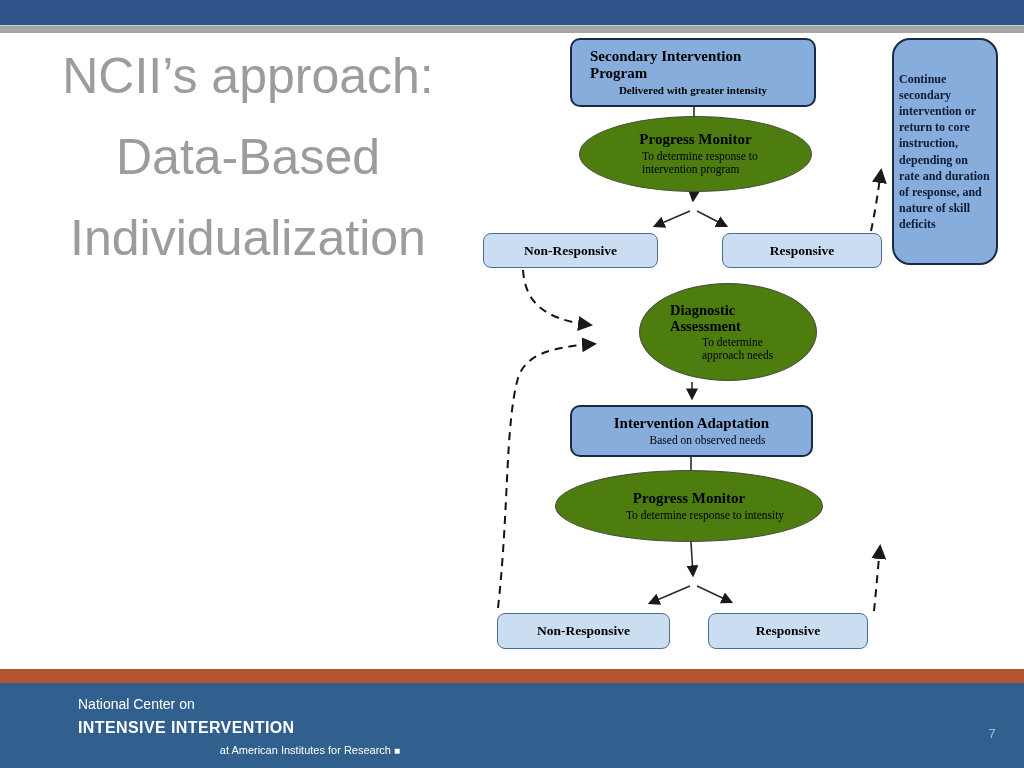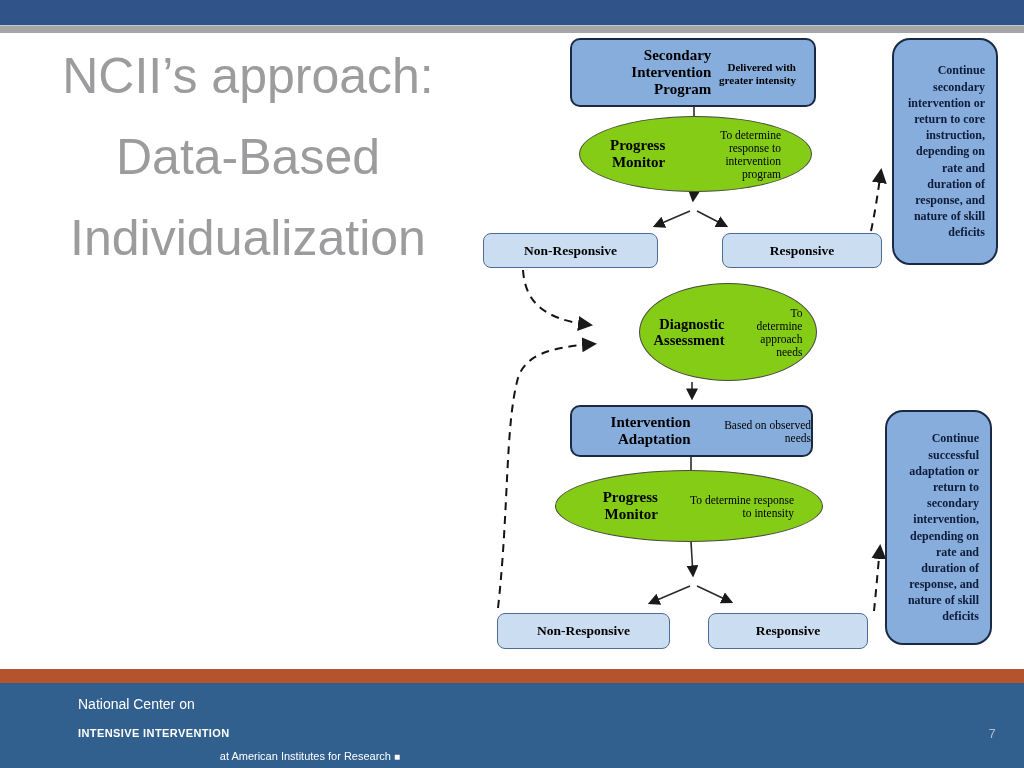--- a/index.html
+++ b/index.html
@@ -9,41 +9,41 @@
   }
   
   .top-bar{position:absolute;left:0;top:0;width:1024px;height:25px;background:#30548A;}
   .top-line{position:absolute;left:0;top:25px;width:1024px;height:7px;background:#A6A6A6;border-top:1px solid #c4cbd3;}
   
   .title{
     position:absolute;left:8px;top:36px;width:480px;
     text-align:center;color:#9C9C9E;font-size:50px;line-height:81px;font-weight:400;
   }
   
-  .node{position:absolute;box-sizing:border-box;display:flex;flex-direction:row;
-    justify-content:center;align-items:center;text-align:right;
+  .node{position:absolute;box-sizing:border-box;display:flex;flex-direction:column;
+    justify-content:center;align-items:center;text-align:left;
     font-family:"Liberation Serif",serif;color:#000;}
   .box-mid{background:#87ADDC;border:2px solid #1B2A44;border-radius:10px;}
   .box-light{background:#CBDDF1;border:1.6px solid #4E6D94;border-radius:8px;}
-  .ellipse{background:#84cc16;border:1.6px solid #4A493F;border-radius:50%;}
+  .ellipse{background:#4d7c0f;border:1.6px solid #4A493F;border-radius:50%;}
   .n-title{font-weight:bold;font-size:15px;line-height:1.12;}
   .n-title.sm{font-size:14.5px;}
   .n-sub{font-weight:bold;font-size:11px;line-height:1.15;margin-top:2px;}
   .n-sub.reg{font-weight:normal;font-size:11.5px;margin-left:32px;}
   .n-label{font-weight:bold;font-size:13.5px;}
   .box-side{background:#87ADDC;border:2px solid #1B2A44;border-radius:18px;
-    font-weight:bold;font-size:12px;line-height:1.35;color:#0E1B38;padding:6px 11px;}
+    font-weight:bold;font-size:12px;line-height:1.35;color:#0E1B38;padding:6px 5px;}
   
   .arrows{position:absolute;left:0;top:0;pointer-events:none;}
   
   .footer-orange{position:absolute;left:0;top:669px;width:1024px;height:14px;background:#B5532F;}
   .footer-blue{position:absolute;left:0;top:683px;width:1024px;height:85px;background:#31608F;}
   .logo{position:absolute;left:78px;top:696px;width:322px;color:#ffffff;}
   .logo-l1{font-size:14px;line-height:17px;}
-  .logo-l2{font-size:11px;font-weight:bold;letter-spacing:0.4px;line-height:19px;margin-top:11px;}
+  .logo-l2{font-size:16px;font-weight:bold;letter-spacing:0.4px;line-height:19px;margin-top:5px;}
   .logo-l3{font-size:11px;text-align:right;margin-top:7px;}
   .logo-sq{font-size:10px;margin-left:3px;}
   .page-num{position:absolute;left:980px;top:726px;width:24px;text-align:center;
     font-size:13px;color:#AEBBC8;}
 </style>
 </head>
 <body>
 
 <div class="slide">
 
@@ -119,23 +119,20 @@
   </div>
 
   <div class="node box-light" style="left:497px;top:613px;width:173px;height:36px;">
     <div class="n-label">Non-Responsive</div>
   </div>
 
   <div class="node box-light" style="left:708px;top:613px;width:160px;height:36px;">
     <div class="n-label">Responsive</div>
   </div>
 
-  <div class="node box-side" style="left:885px;top:410px;width:107px;height:235px;">
-    <div>Continue successful adaptation or return to secondary intervention, depending on rate and duration of response, and nature of skill deficits</div>
-  </div>
 
   <div class="footer-orange"></div>
   <div class="footer-blue"></div>
 
   <div class="logo">
     <div class="logo-l1">National Center on</div>
     <div class="logo-l2">INTENSIVE INTERVENTION</div>
     <div class="logo-l3"><span>at American Institutes for Research</span><span class="logo-sq">■</span></div>
   </div>
 

